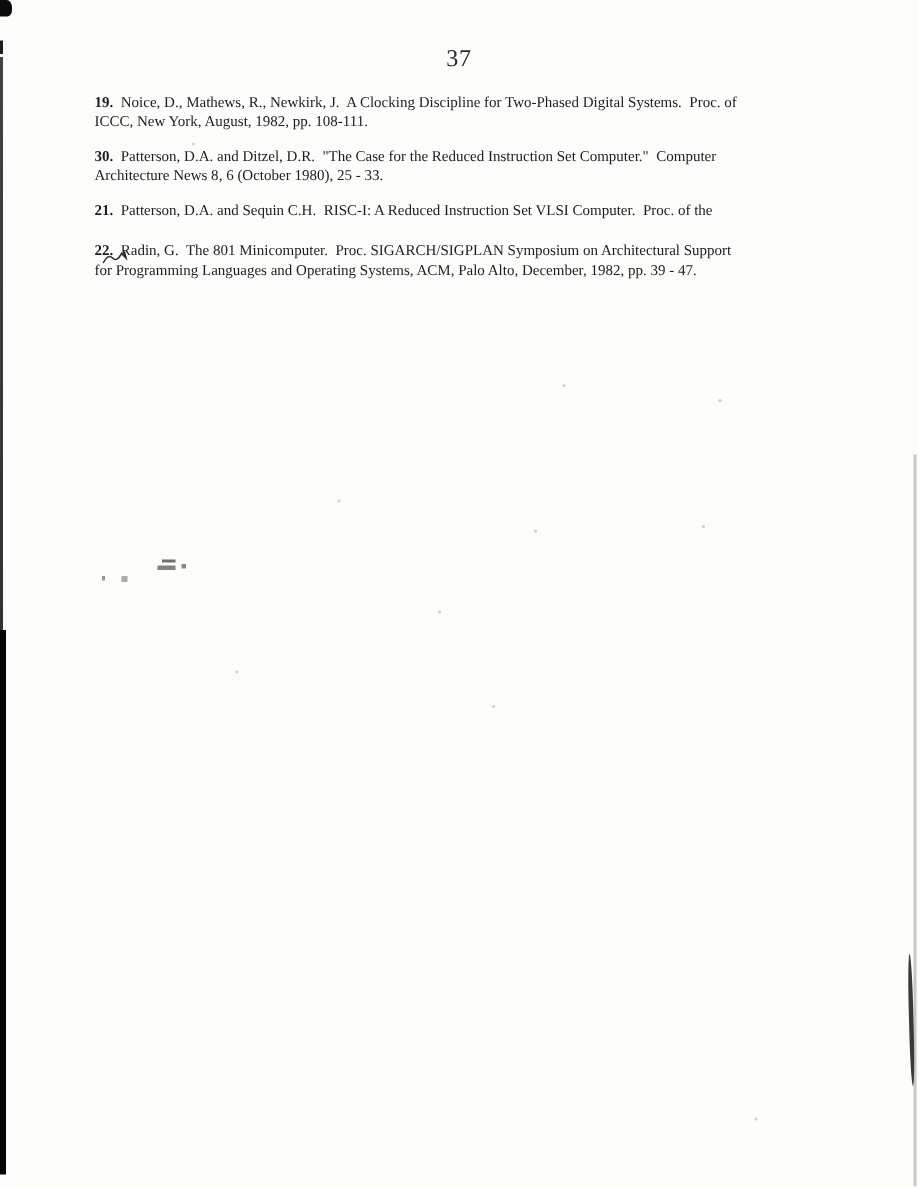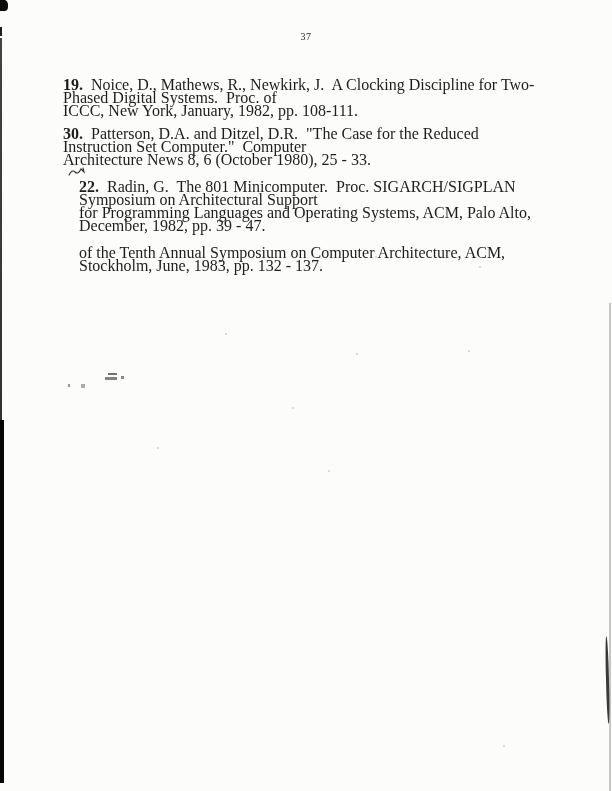--- a/index.html
+++ b/index.html
@@ -14,39 +14,38 @@
     overflow: hidden;
     font-family: "Liberation Serif", "DejaVu Serif", serif;
     color: #1d1d1d;
   }
   
   .page-number {
     position: absolute;
     top: 31px;
     left: 50%;
     transform: translateX(-50%);
-    font-size: 10px;
+    font-size: 16px;
     color: #2a2a2a;
     letter-spacing: 0.5px;
   }
   
   .refs {
     position: absolute;
     left: 63px;
-    top: 78px;
+    top: 62px;
     width: 487px;
-    font-size: 16px;
+    font-size: 10px;
     line-height: 13px;
   }
   .ref {
     margin: 0 0 10px 0;
   }
   .ref:nth-child(4), .ref:nth-child(5) {
     margin-top: 14px;
-    margin-left: 16px;
   }
   .ref-line {
     white-space: pre-wrap;
   }
   .seg-b { font-weight: bold; }
   .seg-i { }
 
   
   .artifact { position: absolute; pointer-events: none; }
   .corner-blob {
@@ -89,34 +88,34 @@
   .speck { width: 2px; height: 2px; background: #7a7a76; opacity: .35; border-radius: 50%; }
 </style>
 </head>
 <body>
 
 <div class="page-number">37</div>
 
 <div class="refs">
     <div class="ref">
       <div class="ref-line"><span class="seg-b">19.</span><span>  Noice, D., Mathews, R., Newkirk, J.  A Clocking Discipline for Two-Phased Digital Systems.  Proc. of</span></div>
-      <div class="ref-line"><span>ICCC, New York, January, 1982, pp. 108-111.</span></div>
+      <div class="ref-line"><span>ICCC, New York, August, 1982, pp. 108-111.</span></div>
     </div>
     <div class="ref">
       <div class="ref-line"><span class="seg-b">30.</span><span>  Patterson, D.A. and Ditzel, D.R.  "The Case for the Reduced Instruction Set Computer."  </span><span class="seg-i">Computer</span></div>
       <div class="ref-line"><span class="seg-i">Architecture News 8</span><span>, 6 (October 1980), 25 - 33.</span></div>
     </div>
     <div class="ref">
+      <div class="ref-line"><span class="seg-b">21.</span><span>  Patterson, D.A. and Sequin C.H.  RISC-I: A Reduced Instruction Set VLSI Computer.  Proc. of the</span></div>
     </div>
     <div class="ref">
       <div class="ref-line"><span class="seg-b">22.</span><span>  Radin, G.  The 801 Minicomputer.  Proc. SIGARCH/SIGPLAN Symposium on Architectural Support</span></div>
       <div class="ref-line"><span>for Programming Languages and Operating Systems, ACM, Palo Alto, December, 1982, pp. 39 - 47.</span></div>
     </div>
     <div class="ref">
-      <div class="ref-line"><span>of the Tenth Annual Symposium on Computer Architecture, ACM, Stockholm, June, 1983, pp. 132 - 137.</span></div>
     </div>
   </div>
 
 <div class="artifact corner-blob"></div>
 <div class="artifact left-tick"></div>
 <div class="artifact left-line-upper"></div>
 <div class="artifact left-line-lower"></div>
 <div class="artifact right-line-faint"></div>
 <div class="artifact right-stroke-dark"></div>
 

